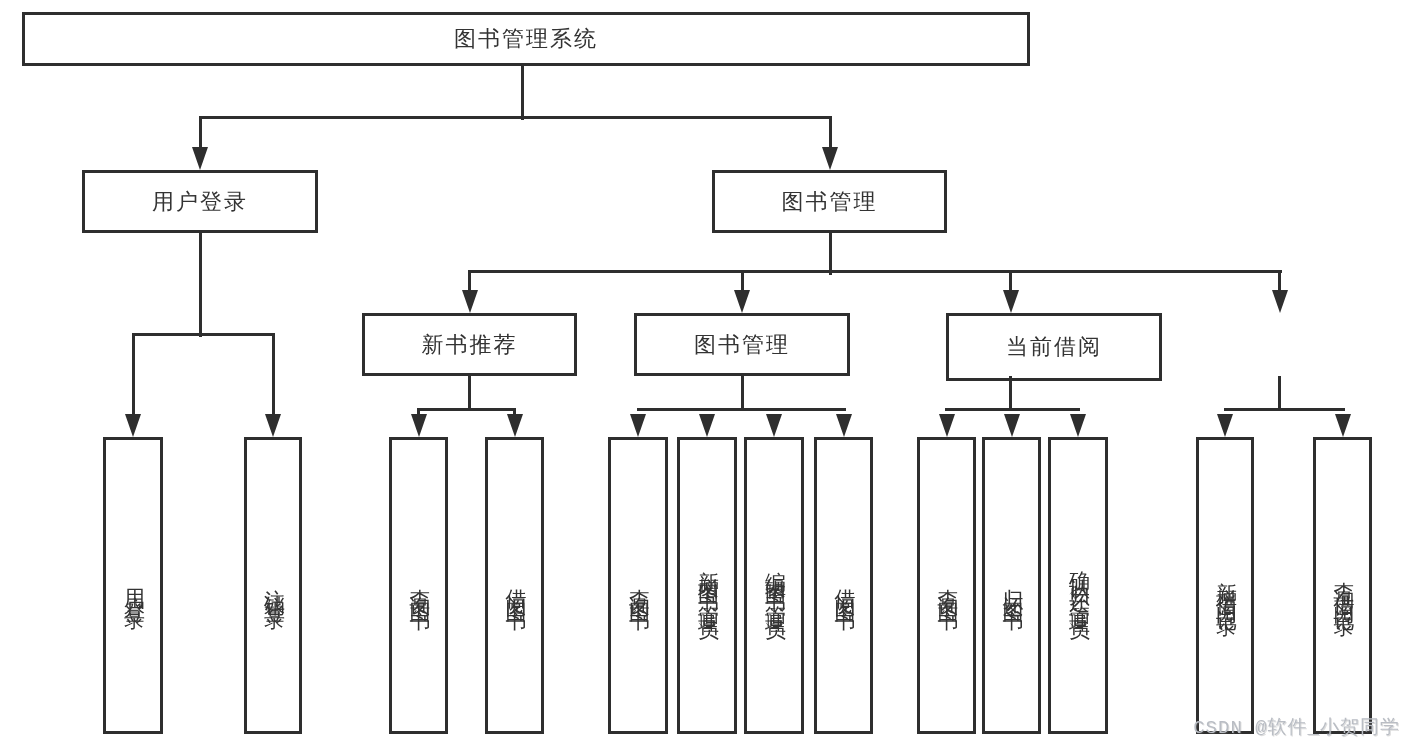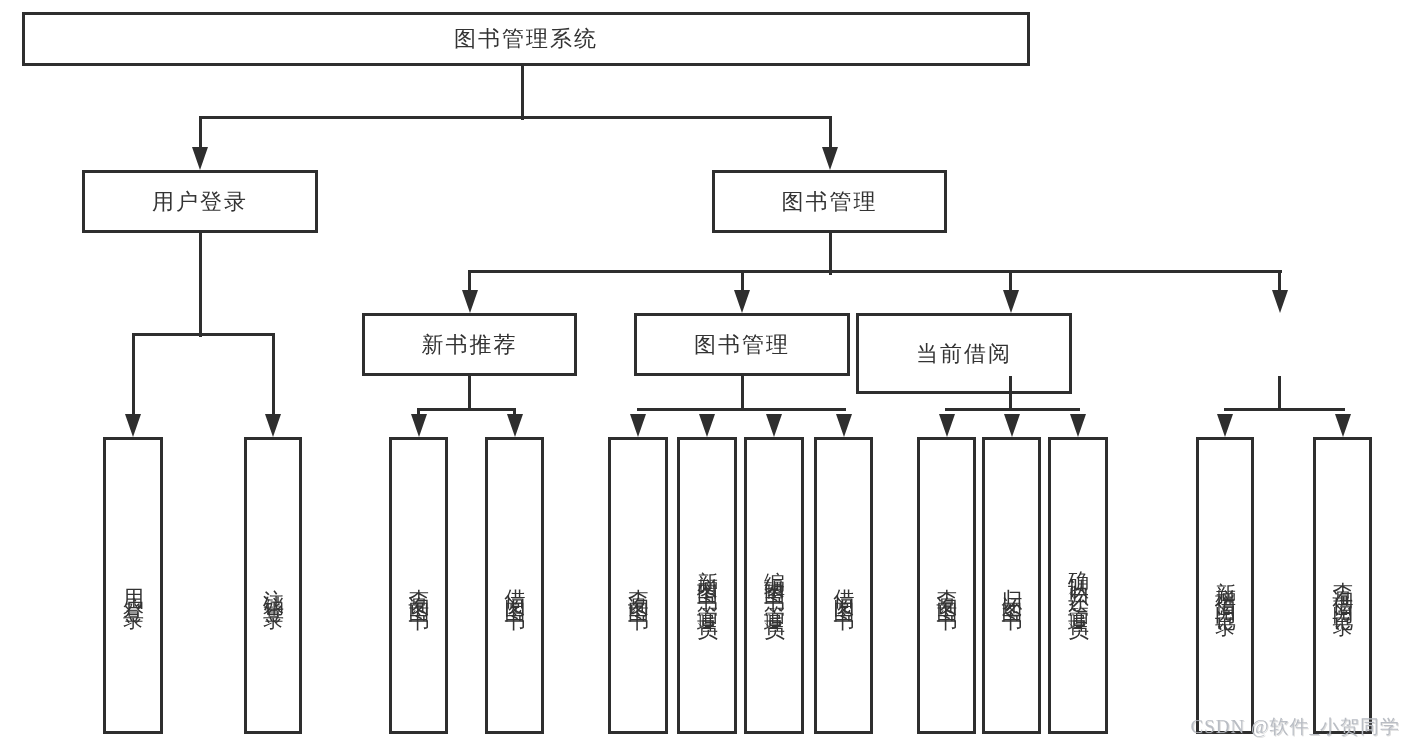--- a/index.html
+++ b/index.html
@@ -1,18 +1,18 @@
 <!DOCTYPE html>
 <html><head>
 <meta charset="utf-8">
 <style>
   html,body{margin:0;padding:0;background:#fff;}
   .canvas{
     position:relative;width:1405px;height:747px;background:#fff;overflow:hidden;
-    font-family:Liberation Serif, serif;
+    font-family:Liberation Mono, monospace;
     --line:#2e2e2e; --text:#333333;
   }
   .node{
     position:absolute;background:#fff;border:3px solid var(--line);box-sizing:border-box;
     display:flex;align-items:center;justify-content:center;
     color:var(--text);font-size:22px;letter-spacing:2px;white-space:nowrap;
   }
   .leaf{
     writing-mode:vertical-rl;text-orientation:mixed;
     font-size:21px;letter-spacing:7px;line-height:1;white-space:normal;
@@ -37,21 +37,21 @@
 
 <div class="canvas" style="--line: #2e2e2e; --text: #333333; background: rgb(255, 255, 255);">
 
   <div class="node" style="left:22px;top:12px;width:1008px;height:54px">图书管理系统</div>
 
   <div class="node" style="left:82px;top:170px;width:236px;height:63px">用户登录</div>
   <div class="node" style="left:712px;top:170px;width:235px;height:63px">图书管理</div>
 
   <div class="node" style="left:362px;top:313px;width:215px;height:63px">新书推荐</div>
   <div class="node" style="left:634px;top:313px;width:216px;height:63px">图书管理</div>
-  <div class="node" style="left:856px;top:313px;width:216px;height:81px">当前借阅</div>
+  <div class="node" style="left:946px;top:313px;width:216px;height:68px">当前借阅</div>
 
   <div class="node leaf" style="left:103px;top:437px;width:60px;height:297px">用户登录</div>
   <div class="node leaf" style="left:244px;top:437px;width:58px;height:297px">注销登录</div>
   <div class="node leaf" style="left:389px;top:437px;width:59px;height:297px">查询图书</div>
   <div class="node leaf" style="left:485px;top:437px;width:59px;height:297px">借阅图书</div>
   <div class="node leaf" style="left:608px;top:437px;width:60px;height:297px">查询图书</div>
   <div class="node leaf" style="left:677px;top:437px;width:60px;height:297px">新增图书（管理员）</div>
   <div class="node leaf" style="left:744px;top:437px;width:60px;height:297px">编辑图书（管理员）</div>
   <div class="node leaf" style="left:814px;top:437px;width:59px;height:297px">借阅图书</div>
   <div class="node leaf" style="left:917px;top:437px;width:59px;height:297px">查询图书</div>

